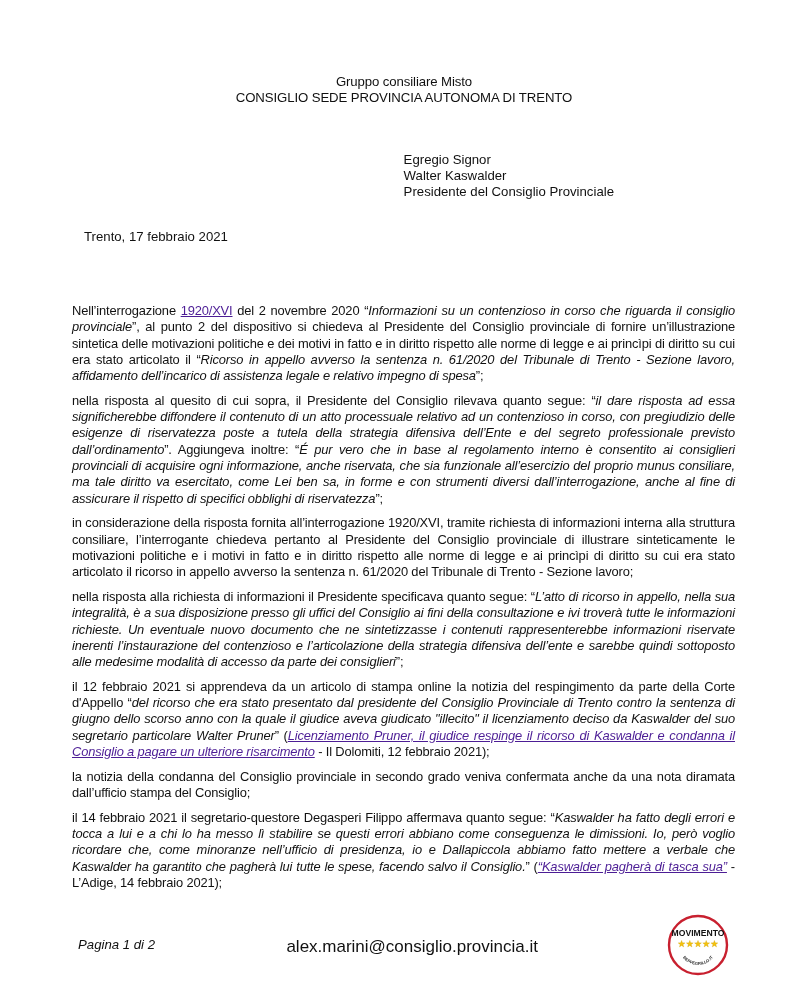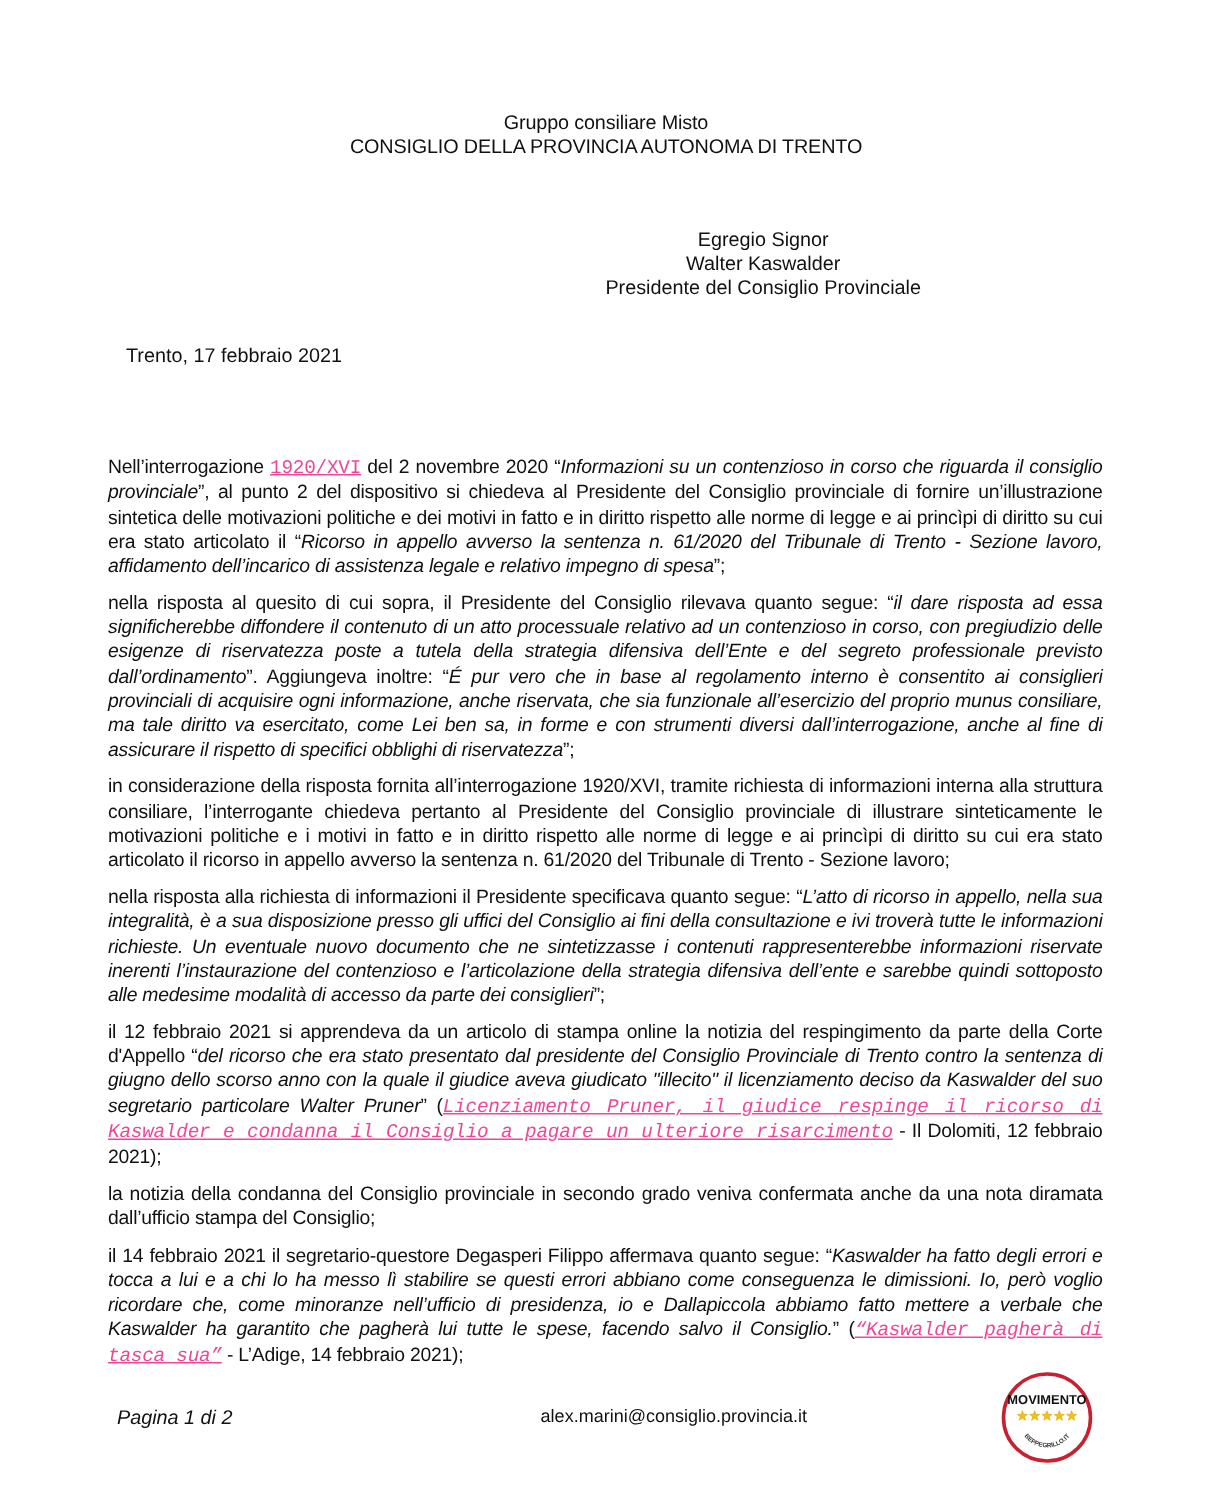--- a/index.html
+++ b/index.html
@@ -6,56 +6,56 @@
   body {
     width: 808px; height: 992px; position: relative; overflow: hidden;
     font-family: "Liberation Sans", sans-serif; color: #111111;
   }
   .page { position: absolute; left: 0; top: 0; width: 686px; height: 992px; }
   .header {
     position: absolute; top: 74px; left: 0; width: 808px; text-align: center;
     font-size: 13.2px; line-height: 16px; letter-spacing: -0.1px;
   }
   .addressee {
-    position: absolute; top: 152px; right: 72px; text-align: center;
+    position: absolute; top: 152px; right: 72px; text-align: left;
     font-size: 13.2px; line-height: 16px;
   }
   .date {
     position: absolute; top: 229px; left: 72px; font-size: 13.2px; line-height: 16px; margin-left: 12px;
   }
   .subject {
     position: absolute; top: 273px; left: 72px; font-size: 13.2px; font-weight: bold;
     line-height: 16px; letter-spacing: -0.1px;
   }
   .body {
     position: absolute; top: 303px; left: 72px; width: 663px;
     font-size: 12.9px; line-height: 16.3px; text-align: justify;
     letter-spacing: -0.15px;
   }
   .body p { margin: 0 0 8.4px 0; }
   .body i { font-style: italic; }
-  a.link { color: #ec4899; text-decoration: underline; font-family: Liberation Mono, monospace; }
+  a.link { color: #4c1d95; text-decoration: underline; }
   .footer-left {
     position: absolute; top: 937px; left: 78px; font-size: 13.2px; font-style: italic;
   }
   .footer-right {
-    position: absolute; top: 937px; right: 148px; font-size: 12px;
+    position: absolute; top: 937px; right: 148px; font-size: 17px;
   }
   .logo {
     position: absolute; left: 667px; top: 914px; width: 62px; height: 62px;
   }
 </style>
 </head>
 <body>
 
 <div class="page">
 
   <div class="header">
     <div>Gruppo consiliare Misto</div>
-    <div>CONSIGLIO DELLA PROVINCIA AUTONOMA DI TRENTO</div>
+    <div>CONSIGLIO SEDE PROVINCIA AUTONOMA DI TRENTO</div>
   </div>
 
   <div class="addressee">
     <div>Egregio Signor</div>
     <div>Walter Kaswalder</div>
     <div>Presidente del Consiglio Provinciale</div>
   </div>
 
   <div class="date">Trento, 17 febbraio 2021</div>
 

